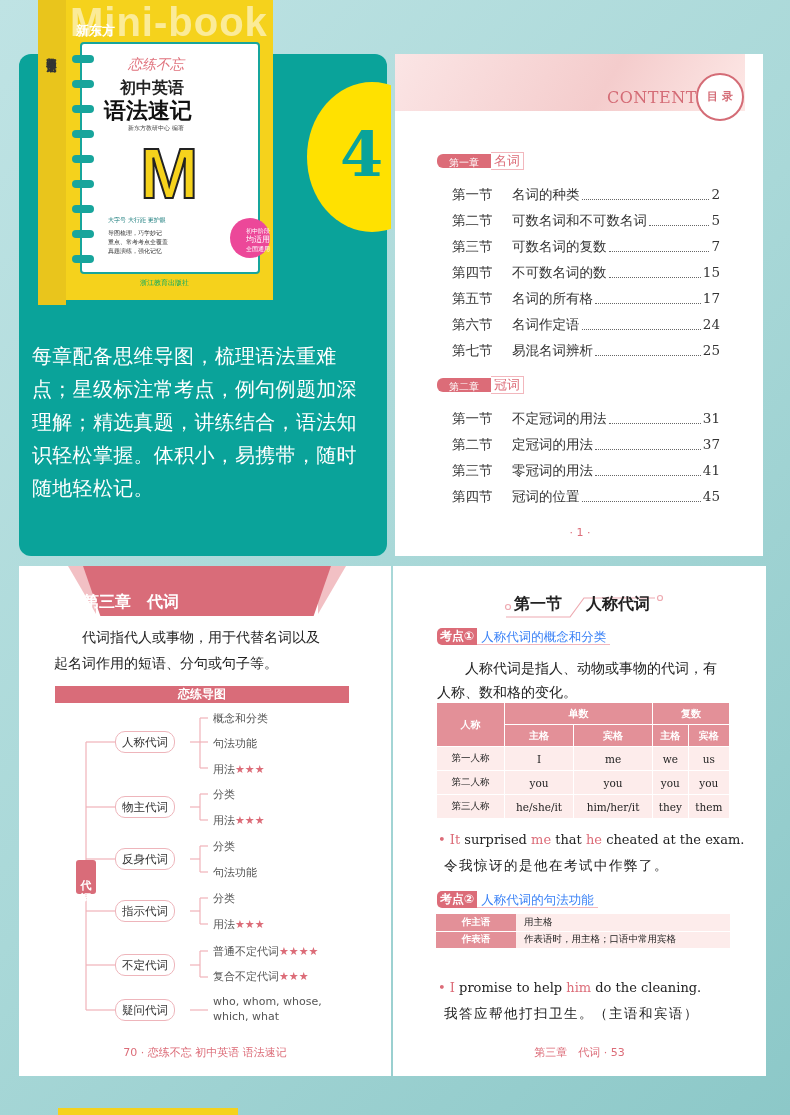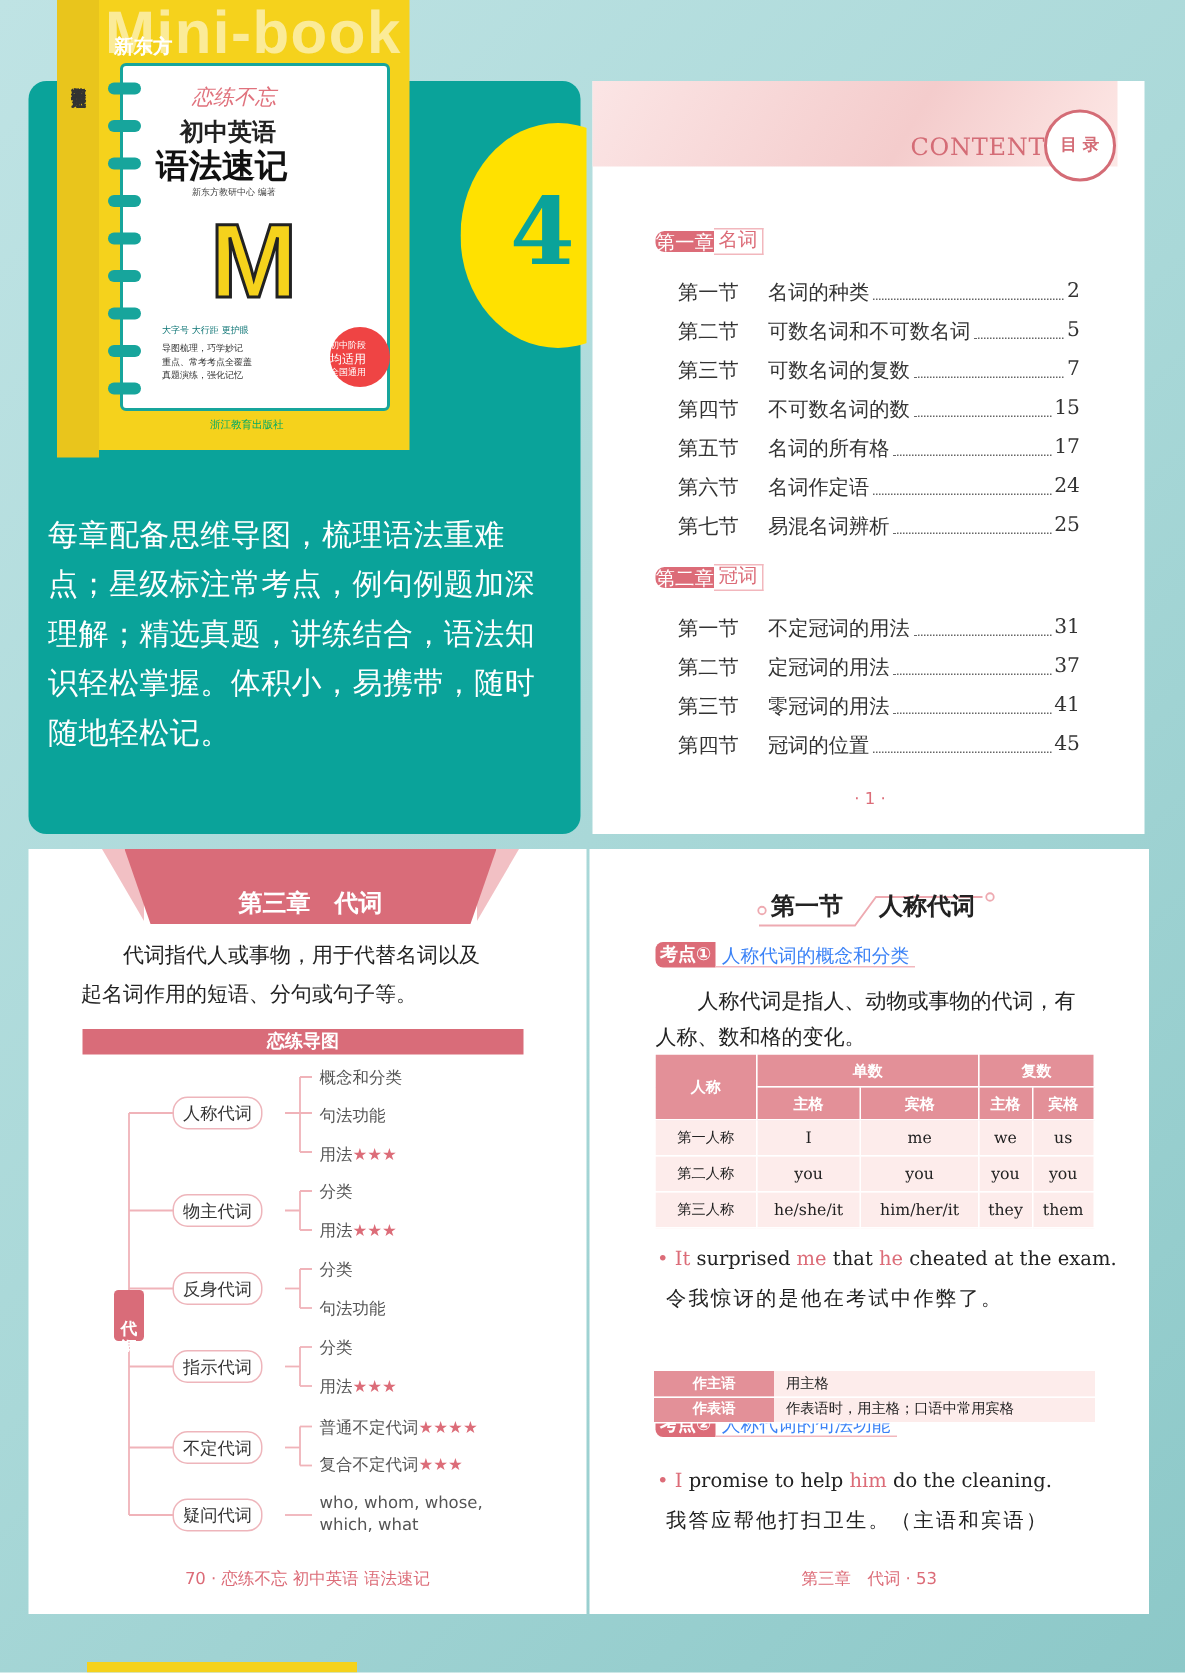--- a/index.html
+++ b/index.html
@@ -14,47 +14,47 @@
 .book-logo{left:76px;top:22px;font:bold 13px "Liberation Sans",sans-serif;color:#fff}
 .book-page{left:80px;top:42px;width:180px;height:232px;background:#fff;border:2px solid #17a59c;border-radius:4px}
 .book-ring{width:22px;height:8px;background:#17a59c;border-radius:4px}
 .book-series{left:128px;top:56px;color:#e0727d;font-size:14px;font-style:italic}
 .book-title1{left:120px;top:78px;font:bold 16px "DejaVu Serif",serif;color:#222}
 .book-title2{left:104px;top:96px;font:bold 22px "DejaVu Serif",serif;color:#111}
 .book-author{left:128px;top:124px;font-size:6px;color:#444}
 .book-M{left:140px;top:138px;width:72px;height:72px;font:bold 70px "Liberation Sans",sans-serif;color:#f5d21c;-webkit-text-stroke:2px #222;line-height:72px}
 .book-tags{left:108px;top:216px;font-size:6px;color:#177}
 .book-lines{left:108px;top:228px;font-size:6px;line-height:9px;color:#333}
-.book-badge{left:220px;top:218px;width:40px;height:40px;border-radius:50%;background:#ef4444;color:#fff;font-size:6px;text-align:left;padding-top:8px;line-height:9px}
+.book-badge{left:230px;top:218px;width:40px;height:40px;border-radius:50%;background:#ec4899;color:#fff;font-size:6px;text-align:right;padding-top:8px;line-height:9px}
 .book-pub{left:140px;top:278px;font-size:7px;color:#0a6}
 .book-spine-text{left:44px;top:50px;width:14px;font:bold 10px "DejaVu Serif",serif;color:#333;writing-mode:vertical-rl}
 
 .num-circle{left:307px;top:82px;width:130px;height:150px;border-radius:50%;background:#ffe100;clip-path:inset(0 46px 0 0)}
 .num-4{left:340px;top:120px;font:bold 62px "DejaVu Serif",serif;color:#0aa39a;line-height:70px}
 
 .contents{left:395px;top:54px;width:368px;height:502px;background:#fff}
 .contents-banner{left:395px;top:54px;width:350px;height:57px;background:linear-gradient(120deg,#fbe5e5 0%,#f4cccc 60%,#fde8e6 100%)}
 .contents-en{left:607px;top:88px;font:16px "DejaVu Serif",serif;color:#d46c76;letter-spacing:0.5px}
 .contents-zh{left:696px;top:73px;width:48px;height:48px;border-radius:50%;border:2px solid #d46c76;background:#fff;color:#d46c76;font-weight:bold;font-size:11px;text-align:center;line-height:44px}
 .ch-tag{height:18px;display:flex;align-items:center}
-.ch-tag .a{background:#dc6c78;color:#fff;font-size:13px;padding:0 0;border-radius:6px 0 0 6px;height:14px;line-height:18px}
+.ch-tag .a{background:#dc6c78;color:#fff;font-size:10px;padding:0 12px;border-radius:6px 0 0 6px;height:14px;line-height:18px}
 .ch-tag .b{color:#dc6c78;font-size:13px;padding:0 3px;border:1px solid #f2b7bd;border-left:none;height:18px;line-height:16px;background:#fff}
 .toc-row{left:452px;width:268px;height:20px;display:flex;font:13.5px "DejaVu Serif",serif;color:#333;white-space:nowrap}
 .toc-row .sec{width:60px}
 .toc-row .name{}
 .toc-row .dots{flex:1;border-bottom:1px dotted #666;margin:0 2px 6px}
 .toc-row .pg{}
 .pgnum{color:#dc6c78;font-size:11px}
 
 .page-l{left:19px;top:566px;width:372px;height:510px;background:#fff}
 .page-r{left:393px;top:566px;width:373px;height:510px;background:#fff}
 .ch3-banner{left:83px;top:566px;width:248px;height:50px;background:#d96c79;clip-path:polygon(0 0,100% 0,93% 100%,7% 100%)}
 .ch3-wing-l{left:68px;top:566px;width:28px;height:48px;background:#f2c0c4;clip-path:polygon(0 0,100% 0,100% 100%)}
 .ch3-wing-r{left:318px;top:566px;width:28px;height:48px;background:#f2c0c4;clip-path:polygon(0 0,100% 0,0 100%)}
-.ch3-title{left:83px;top:592px;width:248px;text-align:center;color:#fff;font-weight:bold;font-size:16px}
+.ch3-title{left:83px;top:592px;width:248px;color:#fff;font-weight:bold;font-size:16px}
 .intro{left:54px;width:300px;font:14px "DejaVu Serif",serif;color:#222;line-height:26px}
 .mind-bar{left:55px;top:686px;width:294px;height:17px;background:#d96c79;color:#fff;font-weight:bold;font-size:12px;text-align:center;line-height:17px}
 .mm-root{left:76px;top:860px;width:20px;height:34px;background:#d96c79;color:#fff;font-size:11px;font-weight:bold;border-radius:3px;text-align:center;line-height:13px;padding-top:19px}
 .mm-node{height:22px;padding:0 6px;border:1px solid #eeb5bb;border-radius:10px;font-size:11.5px;color:#333;line-height:20px;background:#fff}
 .mm-leaf{font-size:11px;color:#555;white-space:nowrap}
 .star{color:#dc6c78}
 .footer-l{left:19px;top:1045px;width:372px;text-align:center;color:#dc6c78;font-size:11px}
 .footer-r{left:393px;top:1045px;width:373px;text-align:center;color:#dc6c78;font-size:11px}
 
 .sec-title{left:500px;top:594px;height:22px;font-weight:bold;font-size:16px;color:#222}
@@ -329,21 +329,21 @@
         <td>him/her/it</td>
         <td>they</td>
         <td>them</td>
   </tr>
 </tbody>
   </table>
 
 <div class="abs example" style="top:832px"><span class="red">• </span><span class="red">It</span><span> surprised </span><span class="red">me</span><span> that </span><span class="red">he</span><span> cheated at the exam.</span></div>
 <div class="abs ex-cn" style="top:857px">令我惊讶的是他在考试中作弊了。</div>
 
-<div class="abs kd-tag" style="left:437px;top:941px">
+<div class="abs kd-tag" style="left:437px;top:891px">
   <span class="a">考点②</span>
   <span class="b">人称代词的句法功能</span>
 </div>
 
 <table class="abs func">
   <tbody>
       <tr>
         <td class="k">作主语</td>
         <td class="v">用主格</td>
       </tr>

